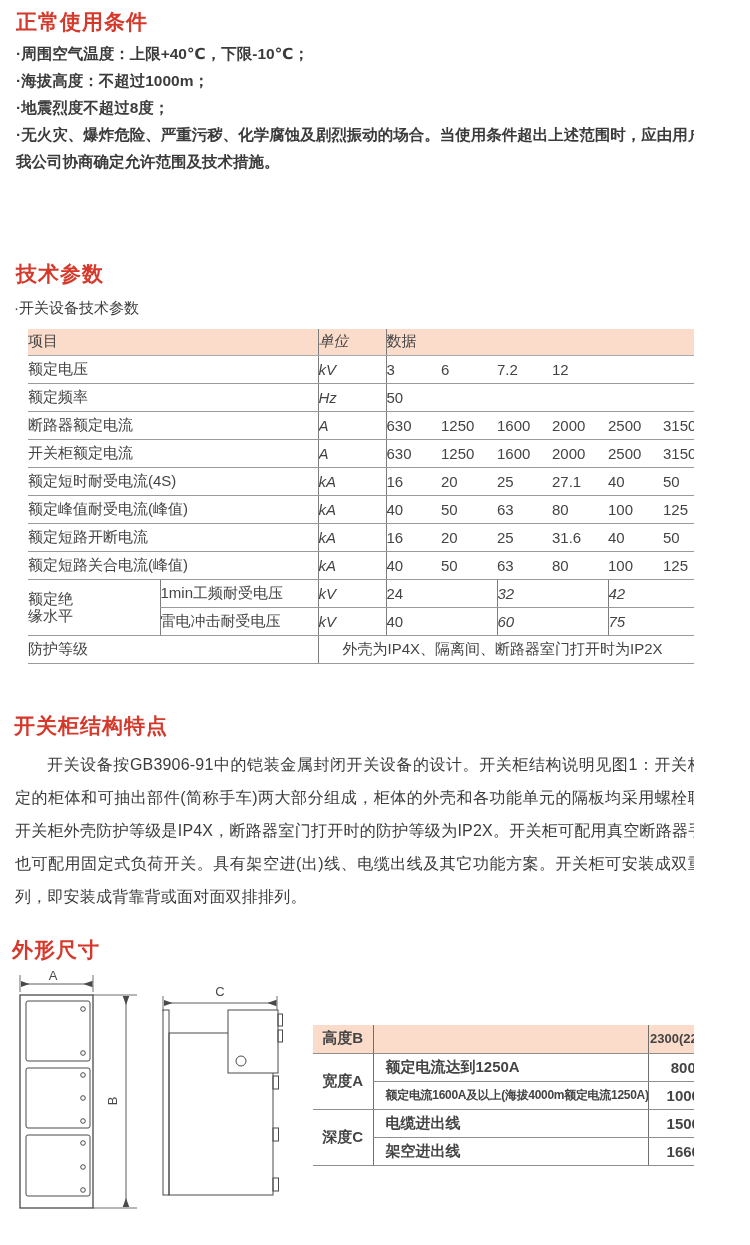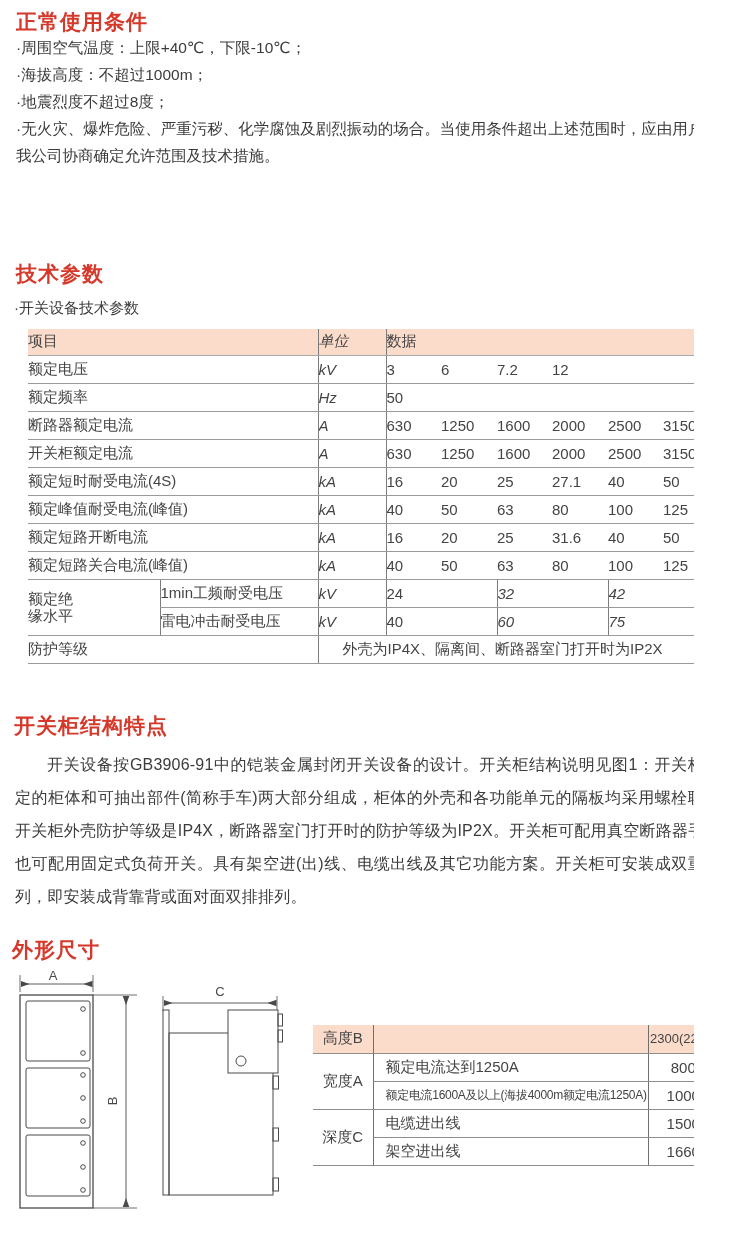--- a/index.html
+++ b/index.html
@@ -2,40 +2,40 @@
 <html><head>
 <meta charset="utf-8">
 <style>
   * { margin:0; padding:0; box-sizing:border-box; }
   html,body { background:#ffffff; }
   body { font-family:"Liberation Sans","DejaVu Sans",sans-serif; color:#3b3b3b; }
   .page { position:relative; width:694px; height:1245px; background:#fff; overflow:hidden; }
 
   .sec-title { position:absolute; font-size:21px; font-weight:bold; color:#d5392b; letter-spacing:1px; }
 
-  .bullets { position:absolute; left:16px; top:34px; width:714px; font-size:15.5px; line-height:27px; color:#3b3b3b; }
+  .bullets { position:absolute; left:16px; top:40px; width:714px; font-size:15.5px; line-height:27px; color:#3b3b3b;font-weight:bold; }
 
   .subnote { position:absolute; left:14px; top:299px; font-size:15px; color:#3b3b3b; }
   .tabletag { position:absolute; left:697px; top:306px; font-size:14px; color:#3b3b3b;text-align:right; }
 
   
   table.tech { position:absolute; left:28px; top:329px; width:690px; border-collapse:collapse; table-layout:fixed; font-size:15px; color:#444; }
   table.tech td, table.tech th { height:28px; padding:0; font-weight:normal; vertical-align:middle; border-bottom:1px solid #9a9a9a; text-align:left; overflow:hidden; white-space:nowrap; }
   table.tech tr.hdr th { background:#fbdccb; height:26px; border-bottom:1px solid #a9a9a9; }
   .pl14 { padding-left:14px;margin-left:26px; }
   .pl16 { padding-left:16px; }
   .cc { text-align:center;font-style:italic; }
   .bl { border-left:1px solid #7d7d7d; }
   .ins-label { line-height:17px; padding-left:14px; font-size:15px; }
 
   
   .para { position:absolute; left:15px; top:748px; width:722px; font-size:16px; line-height:33px; text-align:justify; text-indent:2em; color:#3b3b3b; letter-spacing:0.2px; }
 
   
-  table.dims { position:absolute; left:313px; top:1025px; width:405px; border-collapse:collapse; table-layout:fixed; font-size:15px; color:#444; }
+  table.dims { position:absolute; left:313px; top:1025px; width:405px; border-collapse:collapse; table-layout:fixed; font-size:15px; color:#444;font-weight:bold; }
   table.dims td { height:28px; padding:0; vertical-align:middle; border-bottom:1px solid #8d8d8d; overflow:hidden; white-space:nowrap; }
   table.dims td.lab { text-align:center; }
   table.dims td.desc { padding-left:12px; border-left:1px solid #6f6f6f; }
   table.dims td.val { text-align:center; border-left:1px solid #6f6f6f; }
   table.dims tr.pink td { background:#fbdccb; }
   td.small { font-size:12px; letter-spacing:-0.3px; }
 
   .diagram { position:absolute; left:0; top:955px; }
 </style>
 </head>

